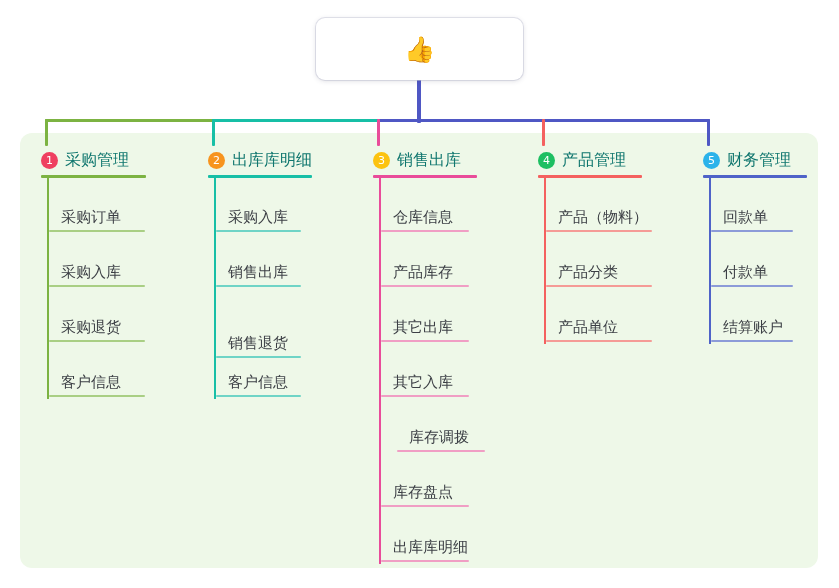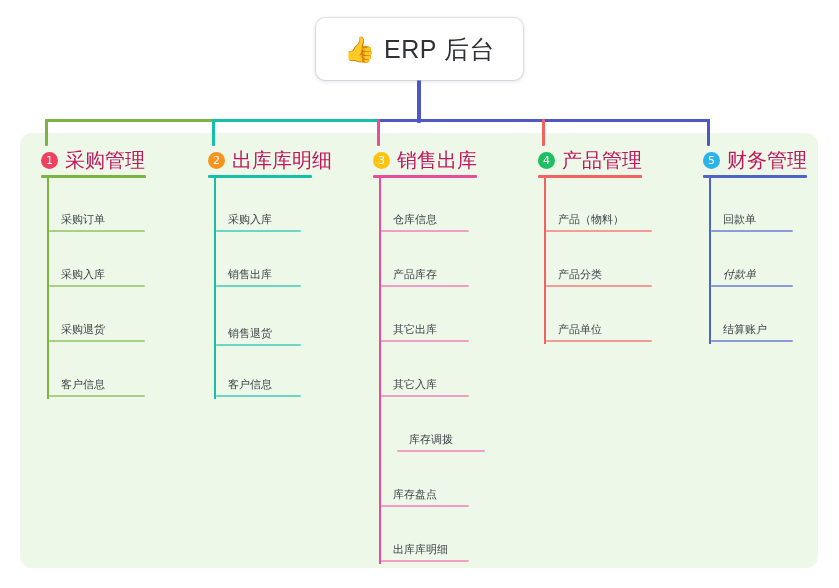--- a/index.html
+++ b/index.html
@@ -37,41 +37,40 @@
   .col-head{
     position:absolute;top:0;left:0;
     display:flex;align-items:center;gap:7px;white-space:nowrap;
     height:24px;
   }
   .badge{
     width:17px;height:17px;border-radius:50%;
     color:#fff;font-size:11px;line-height:17px;text-align:center;
     font-family:"DejaVu Sans",sans-serif;flex:0 0 auto;
   }
-  .col-title{font-size:20px;color:#be185d;text-align:center;}
+  .col-title{font-size:16px;color:#0f766e;text-align:center;}
   .head-rule{position:absolute;height:3px;left:0;top:27px;border-radius:1px;}
 
   .leaf{position:absolute;}
   .leaf-txt{
     position:absolute;left:20px;bottom:5px;
-    font-size:11px;color:#3c3f45;white-space:nowrap;
+    font-size:15px;color:#3c3f45;white-space:nowrap;
   }
   .leaf-rule{position:absolute;left:8px;bottom:0;height:2px;border-radius:1px;}
   .spine{position:absolute;left:6px;top:0;width:2px;}
 </style>
 </head>
 <body>
 
 <div id="stage">
 
   <div class="panel"></div>
 
   <div class="root-card">
     <span class="root-emoji">👍</span>
-    <span class="root-title">ERP 后台</span>
   </div>
 
   <div id="lines">
       <div class="ln" style="left: 417px; top: 78px; width: 4px; height: 45px; background: rgb(79, 87, 196); border-radius: 1px; z-index: 4;"></div>
       <div class="ln" style="left: 45px; top: 119px; width: 170px; height: 3px; background: rgb(124, 179, 66); border-radius: 1px; z-index: 3;"></div>
       <div class="ln" style="left: 212px; top: 119px; width: 168px; height: 3px; background: rgb(23, 191, 166); border-radius: 1px; z-index: 3;"></div>
       <div class="ln" style="left: 377px; top: 119px; width: 333px; height: 3px; background: rgb(79, 87, 196); border-radius: 1px; z-index: 3;"></div>
       <div class="ln" style="left: 45px; top: 119px; width: 3px; height: 27px; background: rgb(124, 179, 66); border-radius: 1px; z-index: 3;"></div>
       <div class="ln" style="left: 212px; top: 119px; width: 3px; height: 27px; background: rgb(23, 191, 166); border-radius: 1px; z-index: 3;"></div>
       <div class="ln" style="left: 377px; top: 119px; width: 3px; height: 27px; background: rgb(233, 76, 154); border-radius: 1px; z-index: 3;"></div>
@@ -111,21 +110,21 @@
         <div class="head-rule" style="width: 104px; background: rgb(23, 191, 166);"></div>
         <div class="spine" style="top: 30px; height: 221px; background: rgb(23, 191, 166);"></div>
         <div class="leaf" style="left: 0px; top: 58px; width: 99px; height: 26px;">
           <span class="leaf-txt">采购入库</span>
           <div class="leaf-rule" style="width: 85px; background: rgb(111, 212, 198);"></div>
         </div>
         <div class="leaf" style="left: 0px; top: 113px; width: 99px; height: 26px;">
           <span class="leaf-txt">销售出库</span>
           <div class="leaf-rule" style="width: 85px; background: rgb(111, 212, 198);"></div>
         </div>
-        <div class="leaf" style="left: 0px; top: 172px; width: 99px; height: 26px;">
+        <div class="leaf" style="left: 0px; top: 184px; width: 99px; height: 26px;">
           <span class="leaf-txt">销售退货</span>
           <div class="leaf-rule" style="width: 85px; background: rgb(111, 212, 198);"></div>
         </div>
         <div class="leaf" style="left: 0px; top: 223px; width: 99px; height: 26px; text-align: center;">
           <span class="leaf-txt">客户信息</span>
           <div class="leaf-rule" style="width: 85px; background: rgb(111, 212, 198);"></div>
         </div>
       </div>
       <div class="col" style="left: 373px; top: 148px;">
         <div class="col-head">
@@ -187,21 +186,21 @@
         <div class="col-head">
           <span class="badge" style="background: rgb(43, 179, 234);">5</span>
           <span class="col-title">财务管理</span>
         </div>
         <div class="head-rule" style="width: 104px; background: rgb(79, 99, 200);"></div>
         <div class="spine" style="top: 30px; height: 166px; background: rgb(79, 99, 200);"></div>
         <div class="leaf" style="left: 0px; top: 58px; width: 96px; height: 26px;">
           <span class="leaf-txt">回款单</span>
           <div class="leaf-rule" style="width: 82px; background: rgb(140, 155, 216);"></div>
         </div>
-        <div class="leaf" style="left: 0px; top: 113px; width: 96px; height: 26px; font-style: italic;">
+        <div class="leaf" style="left: 0px; top: 113px; width: 96px; height: 26px;">
           <span class="leaf-txt">付款单</span>
           <div class="leaf-rule" style="width: 82px; background: rgb(140, 155, 216);"></div>
         </div>
         <div class="leaf" style="left: 0px; top: 168px; width: 96px; height: 26px; text-align: right;">
           <span class="leaf-txt">结算账户</span>
           <div class="leaf-rule" style="width: 82px; background: rgb(140, 155, 216);"></div>
         </div>
       </div>
     </div>
 

